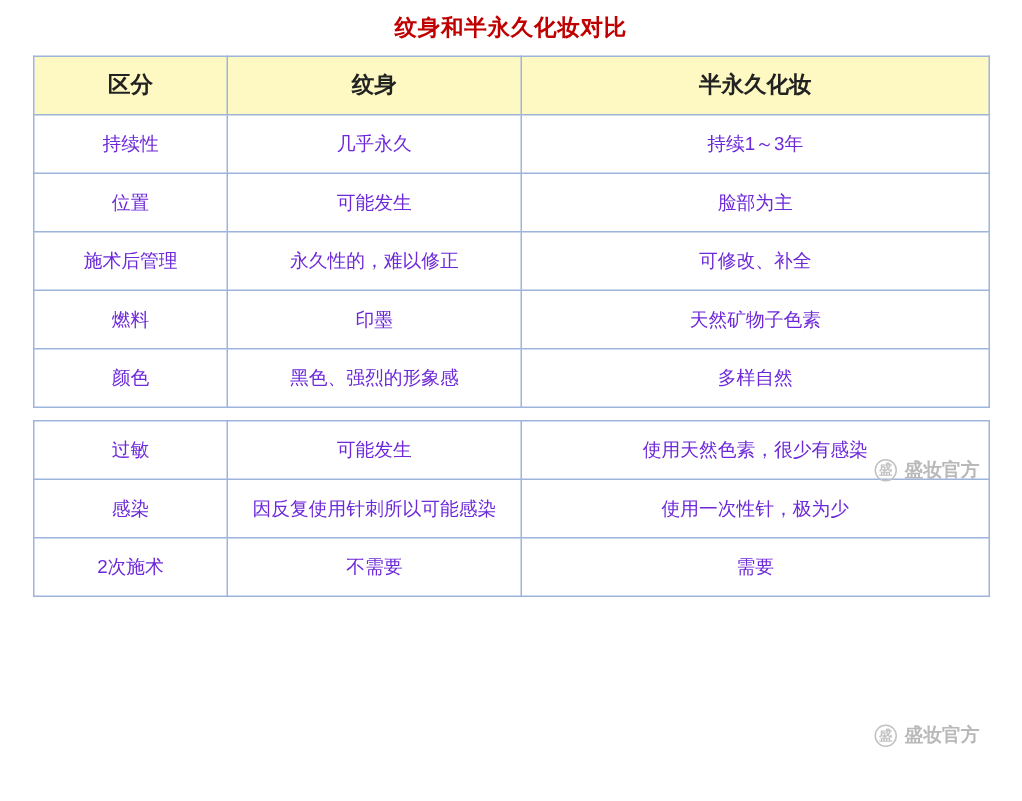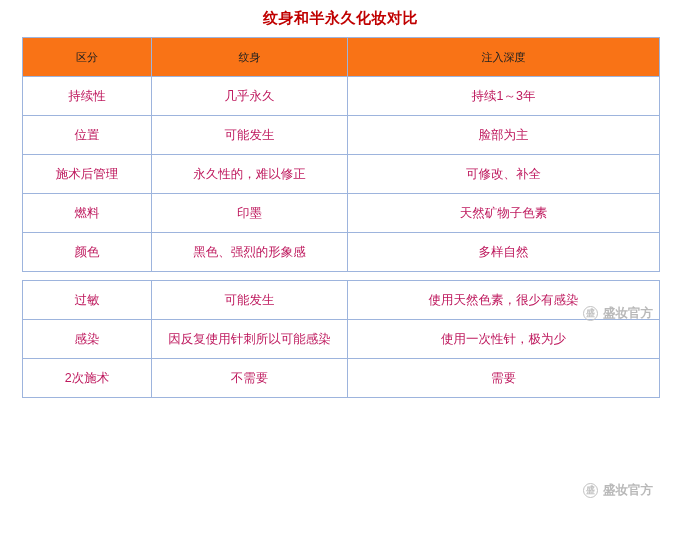--- a/index.html
+++ b/index.html
@@ -49,29 +49,29 @@
     height: 8px;
     background: #ffffff;
     width: 637px;
     margin: 0 22px;
   }
   td, th {
     border: 1px solid #9db4dd;
     text-align: center;
     vertical-align: middle;
     font-size: 12.5px;
-    color: #be185d;
+    color: #6d28d9;
     padding: 0 4px;
     line-height: 1.3;
   }
   thead th {
     height: 38px;
-    background: #f97316;
-    font-weight: normal;
-    font-size: 11px;
+    background: #fef9c3;
+    font-weight: bold;
+    font-size: 15px;
     color: #222222;
   }
   tbody td {
     height: 38px;
   }
   col.c1 { width: 129px; }
   col.c2 { width: 196px; }
   col.c3 { width: 312px; }
 
   .watermark {
@@ -112,21 +112,21 @@
     <table class="t1">
       <colgroup>
           <col class="c1">
           <col class="c2">
           <col class="c3">
         </colgroup>
       <thead>
         <tr>
           <th>区分</th>
           <th>纹身</th>
-          <th>注入深度</th>
+          <th>半永久化妆</th>
         </tr>
       </thead>
       <tbody>
         <tr>
           <td>持续性</td>
           <td>几乎永久</td>
           <td>持续1～3年</td>
         </tr>
         <tr>
           <td>位置</td>

